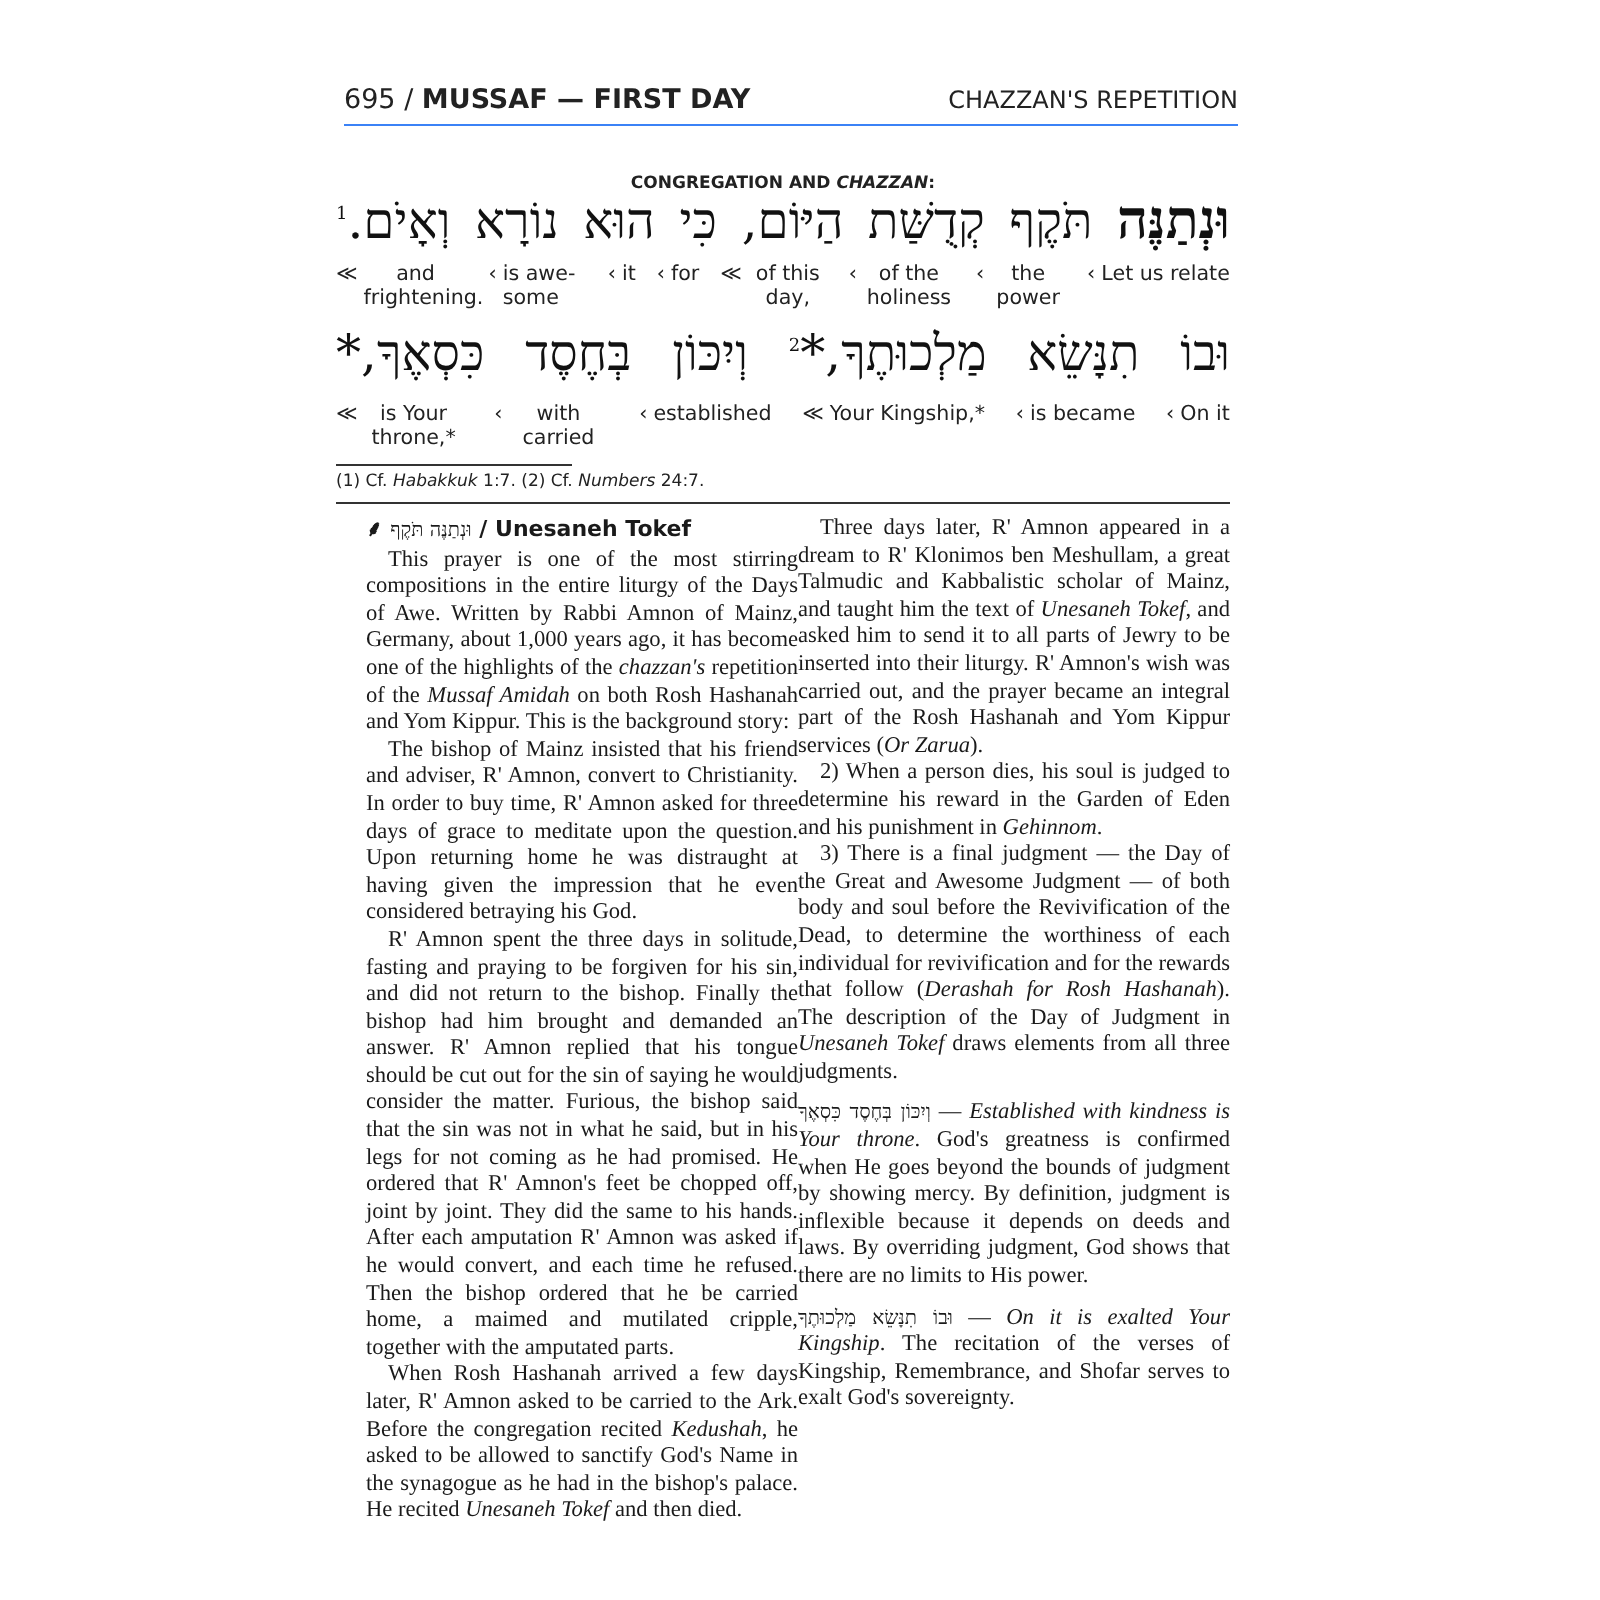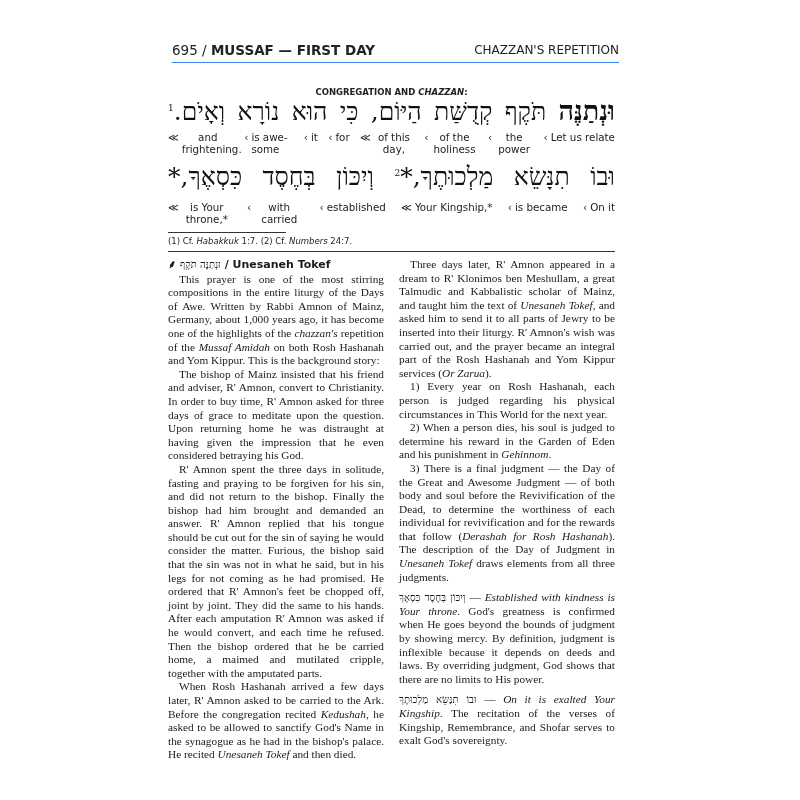--- a/index.html
+++ b/index.html
@@ -23,21 +23,21 @@
   .tw .arr{margin-right:3px;}
   .tw .txt{text-align:center;}
   .fn-rule{position:absolute;top:232px;left:0;width:118px;height:0;border-top:1px solid #333;}
   .fn{position:absolute;top:236px;left:0;font-family:"DejaVu Sans",sans-serif;font-size:8.5px;color:#222;}
   .fn i{font-style:italic;}
   .main-rule{position:absolute;top:251px;left:0;width:447px;border-top:1px solid #333;}
   .col{position:absolute;top:258px;width:216px;font-family:"Liberation Serif",serif;font-size:11.3px;line-height:13.6px;text-align:justify;color:#1a1a1a;}
   .col p{margin:0;text-indent:11px;}
   .col p.noind{text-indent:0;}
   .col p.gap{margin-top:7px;}
-  .col-left{left:0;}
+  .col-left{left:15px;}
   .col-right{left:231px;}
   .title{font-family:"DejaVu Sans",sans-serif;font-weight:bold;font-size:11px;text-indent:0!important;margin-bottom:1px!important;}
   .heb-s{font-family:"DejaVu Serif",serif;font-size:10px;font-weight:normal;}
   i{font-style:italic;margin-top:21px;}
 </style>
 </head>
 <body>
 
 <div class="page">
 
@@ -122,20 +122,19 @@
   <div class="col col-left">
     <p class="title"><span>⸙</span> <span class="heb-s">וּנְתַנֶּה תֹּקֶף</span><span> / </span><span>Unesaneh Tokef</span></p>
     <p><span>This prayer is one of the most stirring compositions in the entire liturgy of the Days of Awe. Written by Rabbi Amnon of Mainz, Germany, about 1,000 years ago, it has become one of the highlights of the </span><i>chazzan's</i><span> repetition of the </span><i>Mussaf Amidah</i><span> on both Rosh Hashanah and Yom Kippur. This is the background story:</span></p>
     <p>The bishop of Mainz insisted that his friend and adviser, R' Amnon, convert to Christianity. In order to buy time, R' Amnon asked for three days of grace to meditate upon the question. Upon returning home he was distraught at having given the impression that he even considered betraying his God.</p>
     <p>R' Amnon spent the three days in solitude, fasting and praying to be forgiven for his sin, and did not return to the bishop. Finally the bishop had him brought and demanded an answer. R' Amnon replied that his tongue should be cut out for the sin of saying he would consider the matter. Furious, the bishop said that the sin was not in what he said, but in his legs for not coming as he had promised. He ordered that R' Amnon's feet be chopped off, joint by joint. They did the same to his hands. After each amputation R' Amnon was asked if he would convert, and each time he refused. Then the bishop ordered that he be carried home, a maimed and mutilated cripple, together with the amputated parts.</p>
     <p><span>When Rosh Hashanah arrived a few days later, R' Amnon asked to be carried to the Ark. Before the congregation recited </span><i>Kedushah</i><span>, he asked to be allowed to sanctify God's Name in the synagogue as he had in the bishop's palace. He recited </span><i>Unesaneh Tokef</i><span> and then died.</span></p>
   </div>
 
   <div class="col col-right">
     <p><span>Three days later, R' Amnon appeared in a dream to R' Klonimos ben Meshullam, a great Talmudic and Kabbalistic scholar of Mainz, and taught him the text of </span><i>Unesaneh Tokef</i><span>, and asked him to send it to all parts of Jewry to be inserted into their liturgy. R' Amnon's wish was carried out, and the prayer became an integral part of the Rosh Hashanah and Yom Kippur services (</span><i>Or Zarua</i><span>).</span></p>
-    <p>1) Every year on Rosh Hashanah, each person is judged regarding his physical circumstances in This World for the next year.</p>
     <p><span>2) When a person dies, his soul is judged to determine his reward in the Garden of Eden and his punishment in </span><i>Gehinnom</i><span>.</span></p>
     <p><span>3) There is a final judgment — the Day of the Great and Awesome Judgment — of both body and soul before the Revivification of the Dead, to determine the worthiness of each individual for revivification and for the rewards that follow (</span><i>Derashah for Rosh Hashanah</i><span>). The description of the Day of Judgment in </span><i>Unesaneh Tokef</i><span> draws elements from all three judgments.</span></p>
     <p class="noind gap"><span class="heb-s">וְיִכּוֹן בְּחֶסֶד כִּסְאֶךָ</span><span> — </span><i>Established with kindness is Your throne</i><span>. God's greatness is confirmed when He goes beyond the bounds of judgment by showing mercy. By definition, judgment is inflexible because it depends on deeds and laws. By overriding judgment, God shows that there are no limits to His power.</span></p>
     <p class="noind gap"><span class="heb-s">וּבוֹ תִנָּשֵׂא מַלְכוּתֶךָ</span><span> — </span><i>On it is exalted Your Kingship</i><span>. The recitation of the verses of Kingship, Remembrance, and Shofar serves to exalt God's sovereignty.</span></p>
   </div>
 
 </div>
 
 </body></html>

